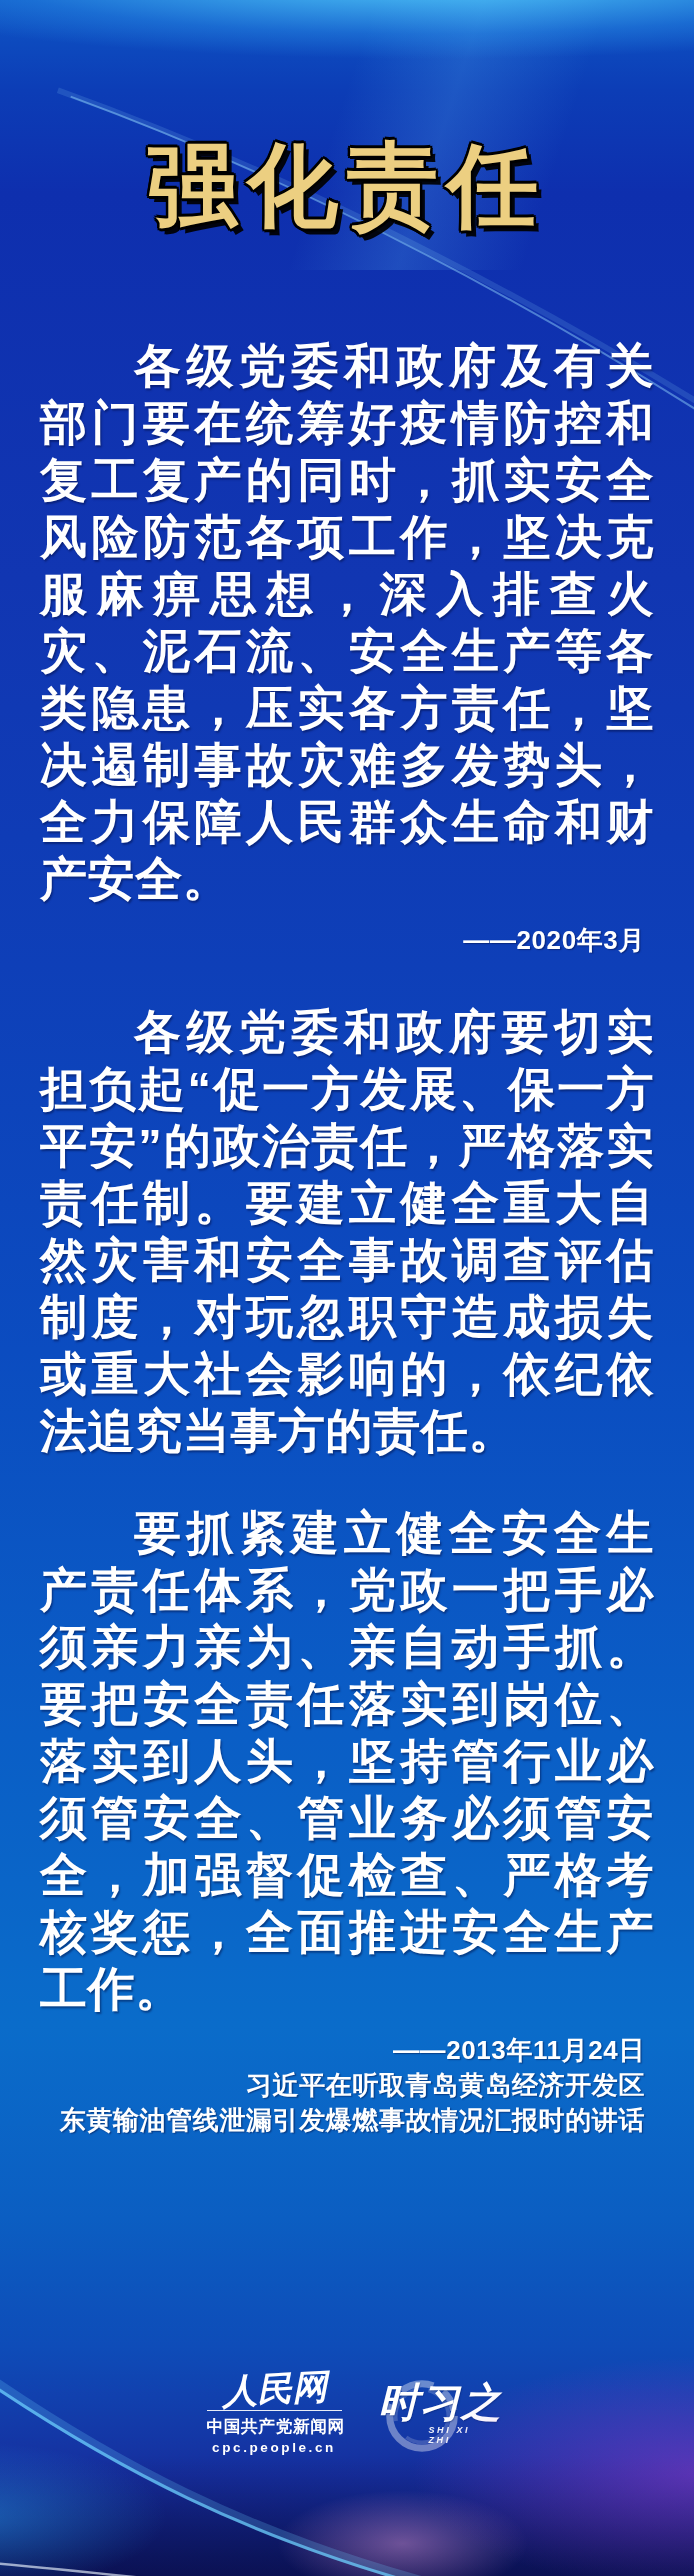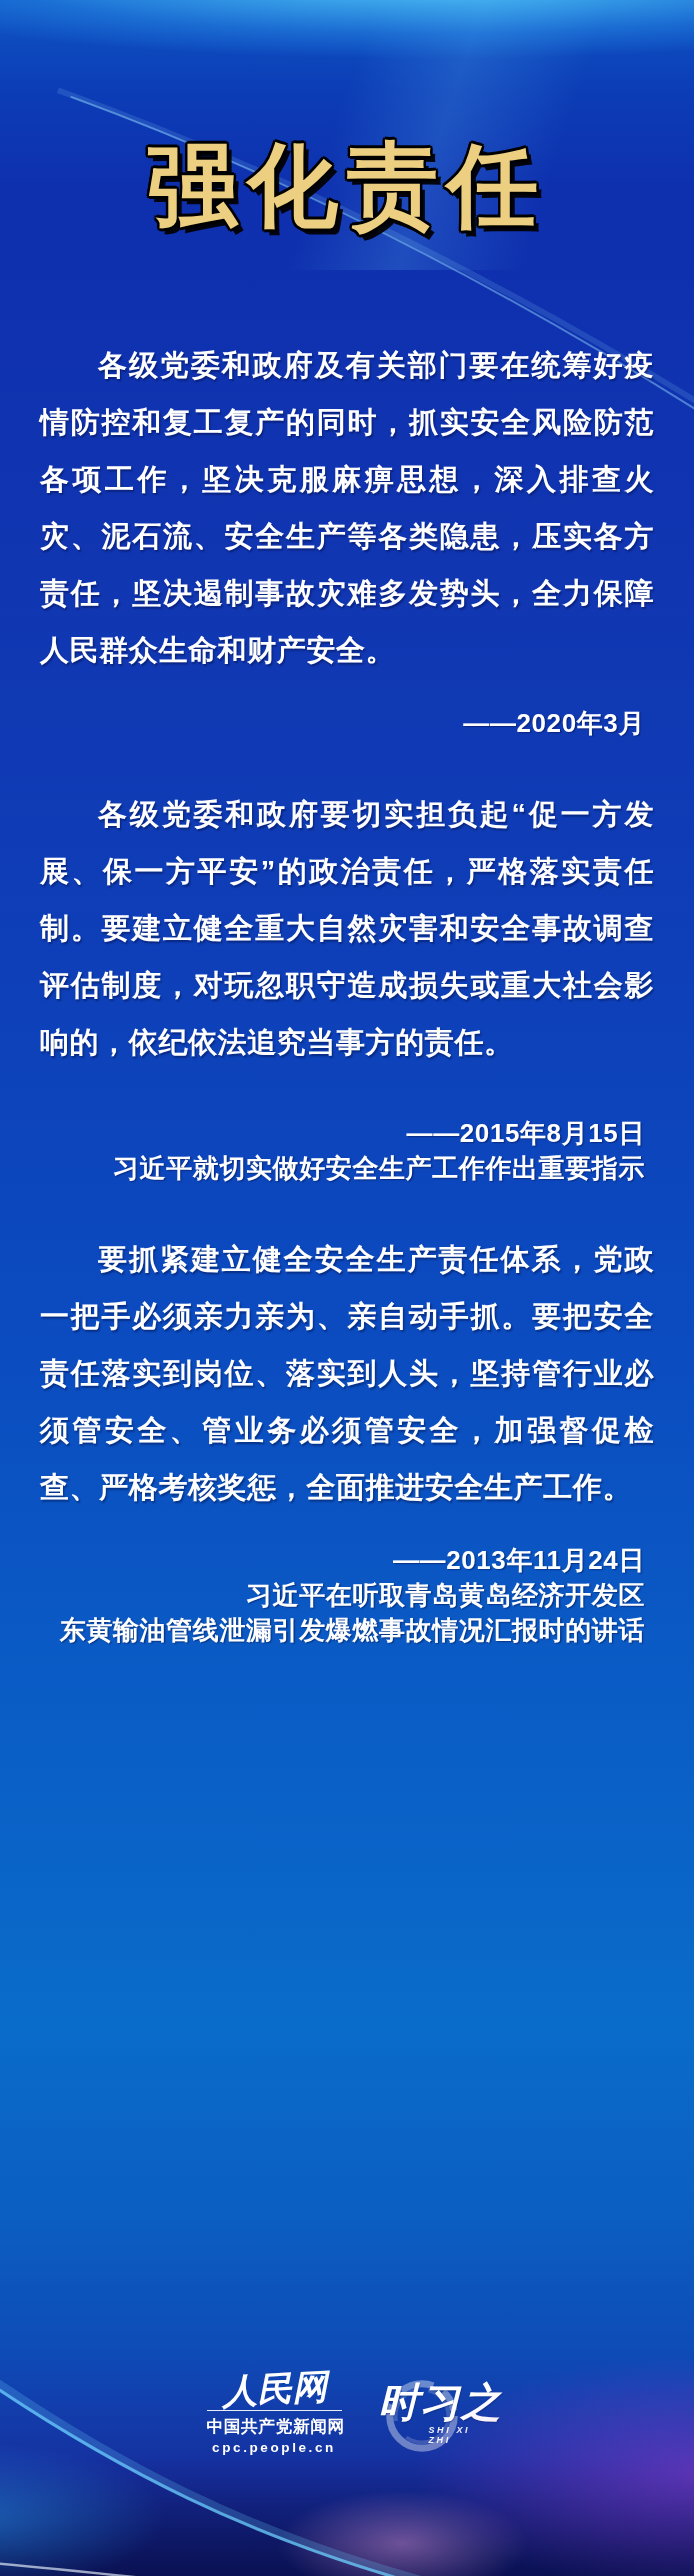--- a/index.html
+++ b/index.html
@@ -44,26 +44,26 @@
       0 -2.6px 0 #000, 0 2.6px 0 #000, -2.6px 0 0 #000, 2.6px 0 0 #000,
       5.1px 6.4px 0.6px rgba(0,0,0,.92);
   }
   
   .quotes{position:relative;padding:0 40px;}
   .quote{margin-top:45px;}
   .quote:first-child{margin-top:103px;}
   .quote-text{
     margin:0;
     color:#ffffff;font-weight:700;
-    font-size:29px;line-height:57px;letter-spacing:0.6px;
+    font-size:47px;line-height:57px;letter-spacing:0.6px;
     text-align:justify;text-indent:2em;
     text-shadow:1.3px 1.9px 1.9px rgba(0,10,60,.45);
   }
   .attr{
-    margin-top:27px;padding-right:9px;
+    margin-top:16px;padding-right:9px;
     text-align:right;color:#ffffff;font-weight:700;
     font-size:26px;line-height:35px;letter-spacing:0.6px;
     text-shadow:1.3px 1.3px 1.3px rgba(0,10,60,.45);
   }
   .attr-source{white-space:pre-line;}
   
   .footer{
     position:absolute;left:0;top:2370px;width:694px;
     display:flex;justify-content:center;align-items:flex-start;gap:37px;
     color:#fff;
@@ -121,24 +121,20 @@
       <div class="attr">
         <div class="attr-date">——2020年3月</div>
       </div>
     </section>
 
     <section class="quote">
       <p class="quote-text">各级党委和政府要切实担负起“促一方发展、保一方平安”的政治责任，严格落实责任制。要建立健全重大自然灾害和安全事故调查评估制度，对玩忽职守造成损失或重大社会影响的，依纪依法追究当事方的责任。</p>
     </section>
 
     <section class="quote">
-      <div class="attr">
-        <div class="attr-date">——2015年8月15日</div>
-        <div class="attr-source">习近平就切实做好安全生产工作作出重要指示</div>
-      </div>
     </section>
 
     <section class="quote">
       <p class="quote-text">要抓紧建立健全安全生产责任体系，党政一把手必须亲力亲为、亲自动手抓。要把安全责任落实到岗位、落实到人头，坚持管行业必须管安全、管业务必须管安全，加强督促检查、严格考核奖惩，全面推进安全生产工作。</p>
       <div class="attr">
         <div class="attr-date">——2013年11月24日</div>
         <div class="attr-source">习近平在听取青岛黄岛经济开发区
 东黄输油管线泄漏引发爆燃事故情况汇报时的讲话</div>
       </div>
     </section>

